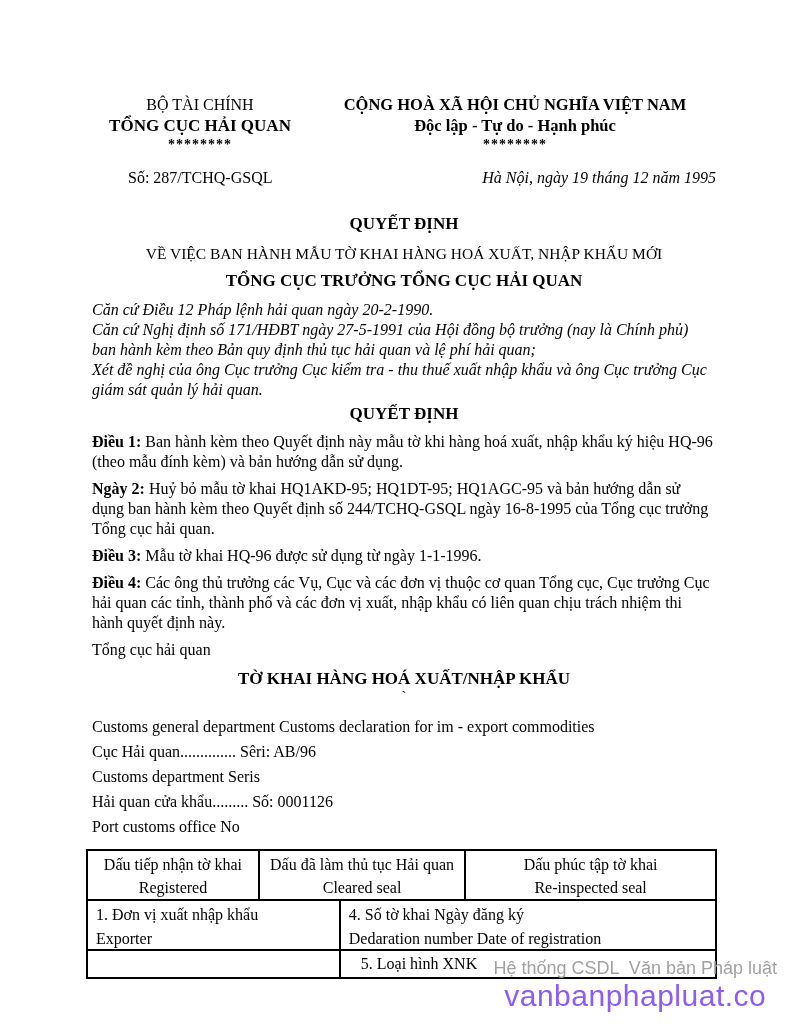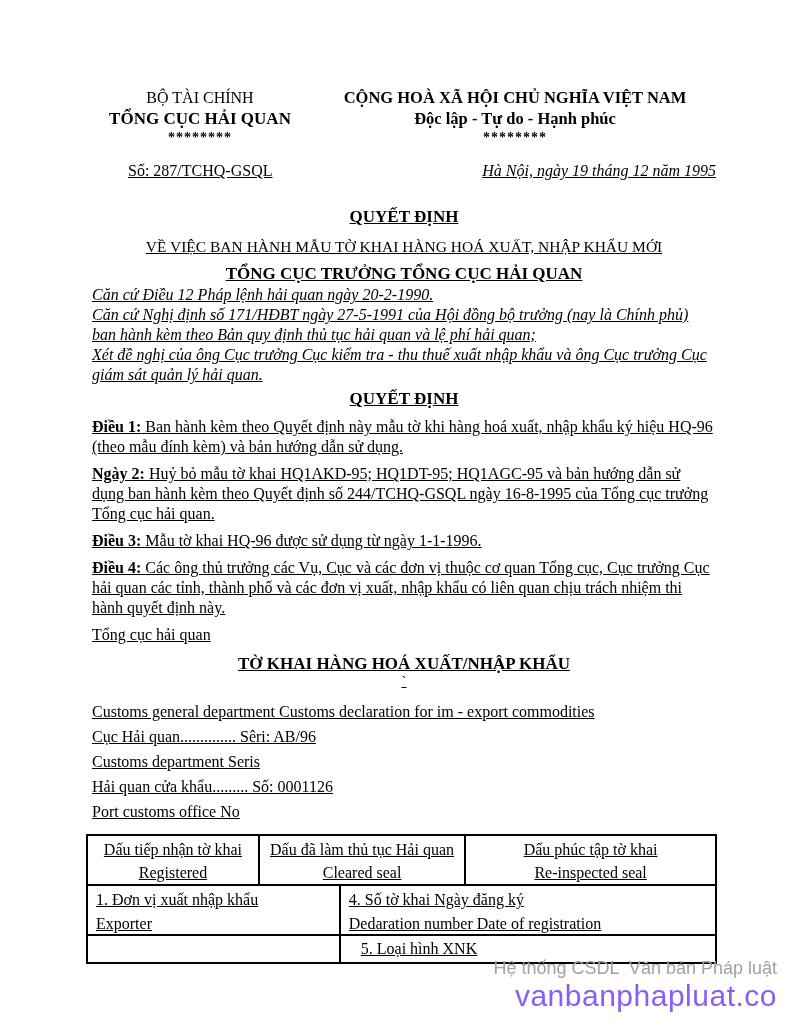--- a/index.html
+++ b/index.html
@@ -1,42 +1,42 @@
 <!DOCTYPE html>
 <html><head>
 <meta charset="utf-8">
 <style>
   html,body{margin:0;padding:0;background:#ffffff;}
   .page{
     position:relative;width:800px;height:1035px;background:#ffffff;
     font-family:"Liberation Serif","DejaVu Serif",serif;color:#000;
     overflow:hidden;
   }
-  .doc{position:absolute;left:92px;top:87px;width:624px;text-decoration:underline;}
+  .doc{position:absolute;left:92px;top:94px;width:624px;}
   .b{font-weight:bold;}
   .i{font-style:italic;}
 
   
   .hdr{position:relative;height:62px;}
   .hdr-left{position:absolute;left:-12px;top:0;width:240px;text-align:center;}
   .hdr-right{position:absolute;left:243px;top:0;width:360px;text-align:center;}
   .h-l1{font-size:16px;line-height:21px;}
   .h-l2{font-size:17px;line-height:22px;font-weight:bold;}
   .h-r1{font-size:16.5px;line-height:21px;font-weight:bold;}
   .h-r2{font-size:16.5px;line-height:22px;font-weight:bold;}
   .stars{font-size:14px;line-height:16px;font-weight:bold;letter-spacing:1px;}
 
   .ref{display:flex;justify-content:space-between;margin-top:11px;font-size:16px;line-height:21px;}
   .doc-num{margin-left:36px;}
 
   .title{font-size:17px;font-weight:bold;text-align:center;margin-top:25px;line-height:22px;}
   .subtitle{font-size:15.5px;text-align:center;margin-top:8px;line-height:21px;}
   .issuer{font-size:17px;font-weight:bold;text-align:center;margin-top:6px;line-height:22px;}
 
-  .preamble{font-size:16px;line-height:20px;font-style:italic;}
+  .preamble{margin-top:8px;font-size:16px;line-height:20px;font-style:italic;}
   .preamble p{margin:0;}
 
   .dec-head{font-size:17px;font-weight:bold;text-align:center;margin:3px 0 7px;line-height:22px;}
 
   .articles p{margin:0 0 7px;font-size:16px;line-height:20px;}
   .closing{margin:0;font-size:16px;line-height:20px;}
 
   .form-title{font-size:17px;font-weight:bold;text-align:center;margin-top:8px;line-height:22px;}
   .form-mark{text-align:center;font-size:15px;line-height:13px;}
   .form-lines{margin-top:11px;font-size:16px;}
@@ -51,21 +51,21 @@
   .r1 .tc{text-align:center;height:48px;line-height:23px;}
   .r1 .c1{width:27.1%;}
   .r1 .c2{width:32.9%;}
   .r1 .c3{width:40%;}
   .r2 .tc{height:48px;line-height:24px;padding-left:8px;}
   .r3 .tc{height:26px;line-height:21px;padding-left:20px;}
   .w40{width:40%;}
   .w60{width:60%;}
 
   
-  .wm{position:absolute;right:23px;top:957px;text-align:right;
+  .wm{position:absolute;right:23px;top:957px;text-align:center;
       font-family:"Liberation Sans","DejaVu Sans",sans-serif;}
   .wm1{color:#a1a1a1;font-size:18px;line-height:23px;white-space:pre;}
   .wm2{color:#8b5cf6;font-size:30px;line-height:31px;letter-spacing:0.5px;}
 </style>
 </head>
 <body>
 
 <div class="page">
   <div class="doc">
 

